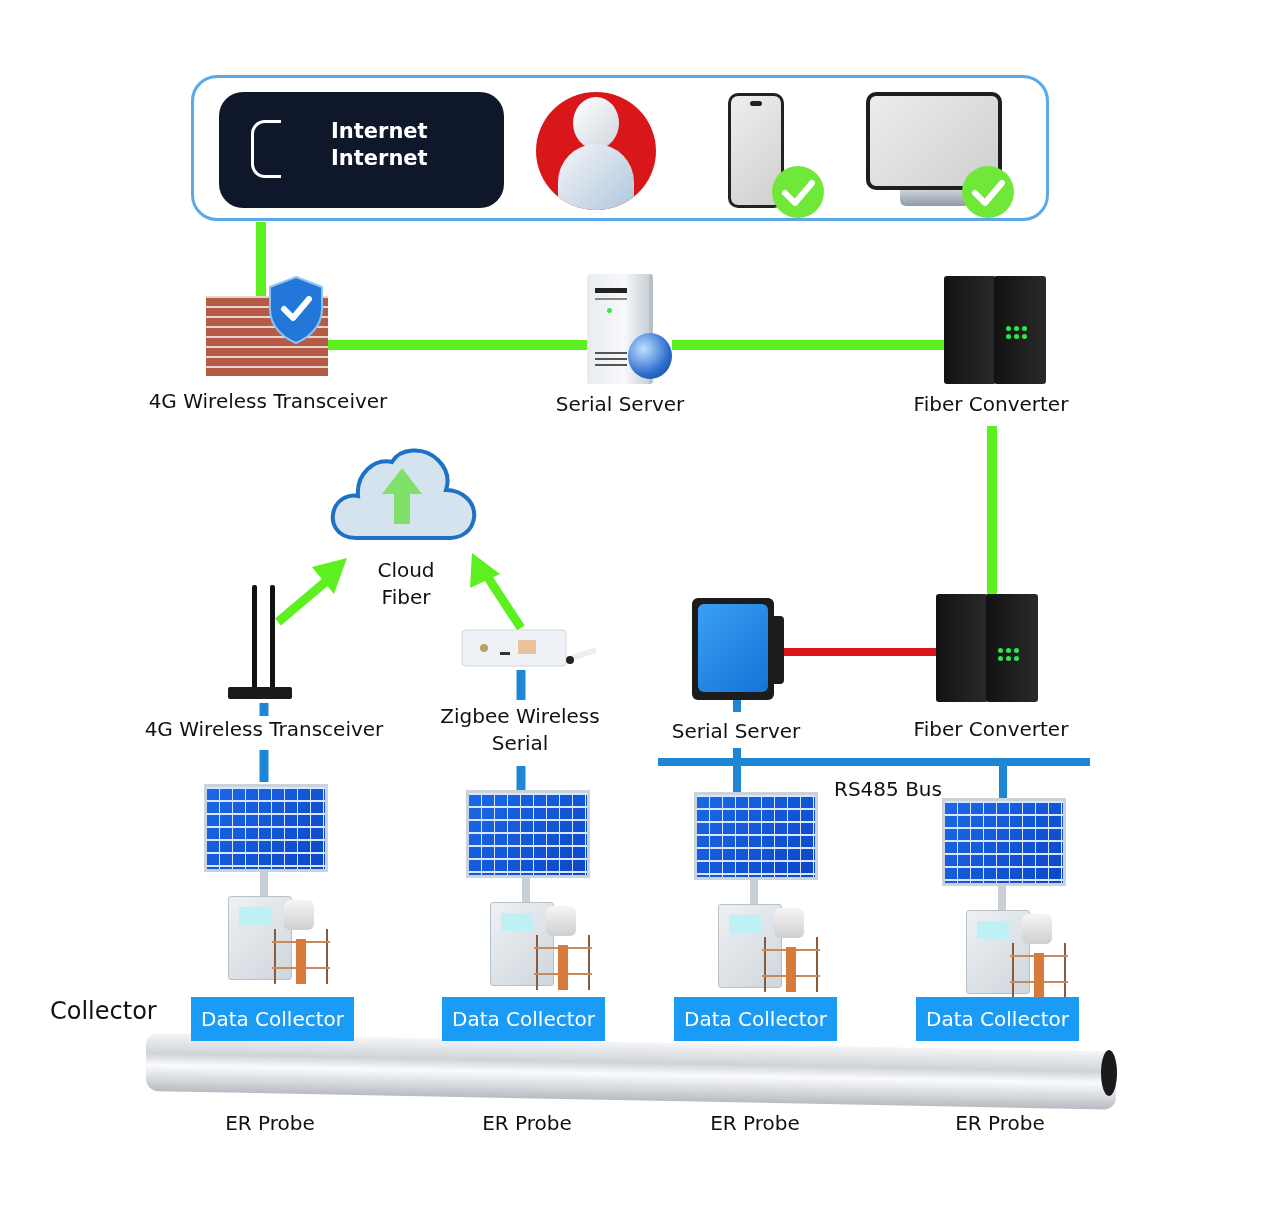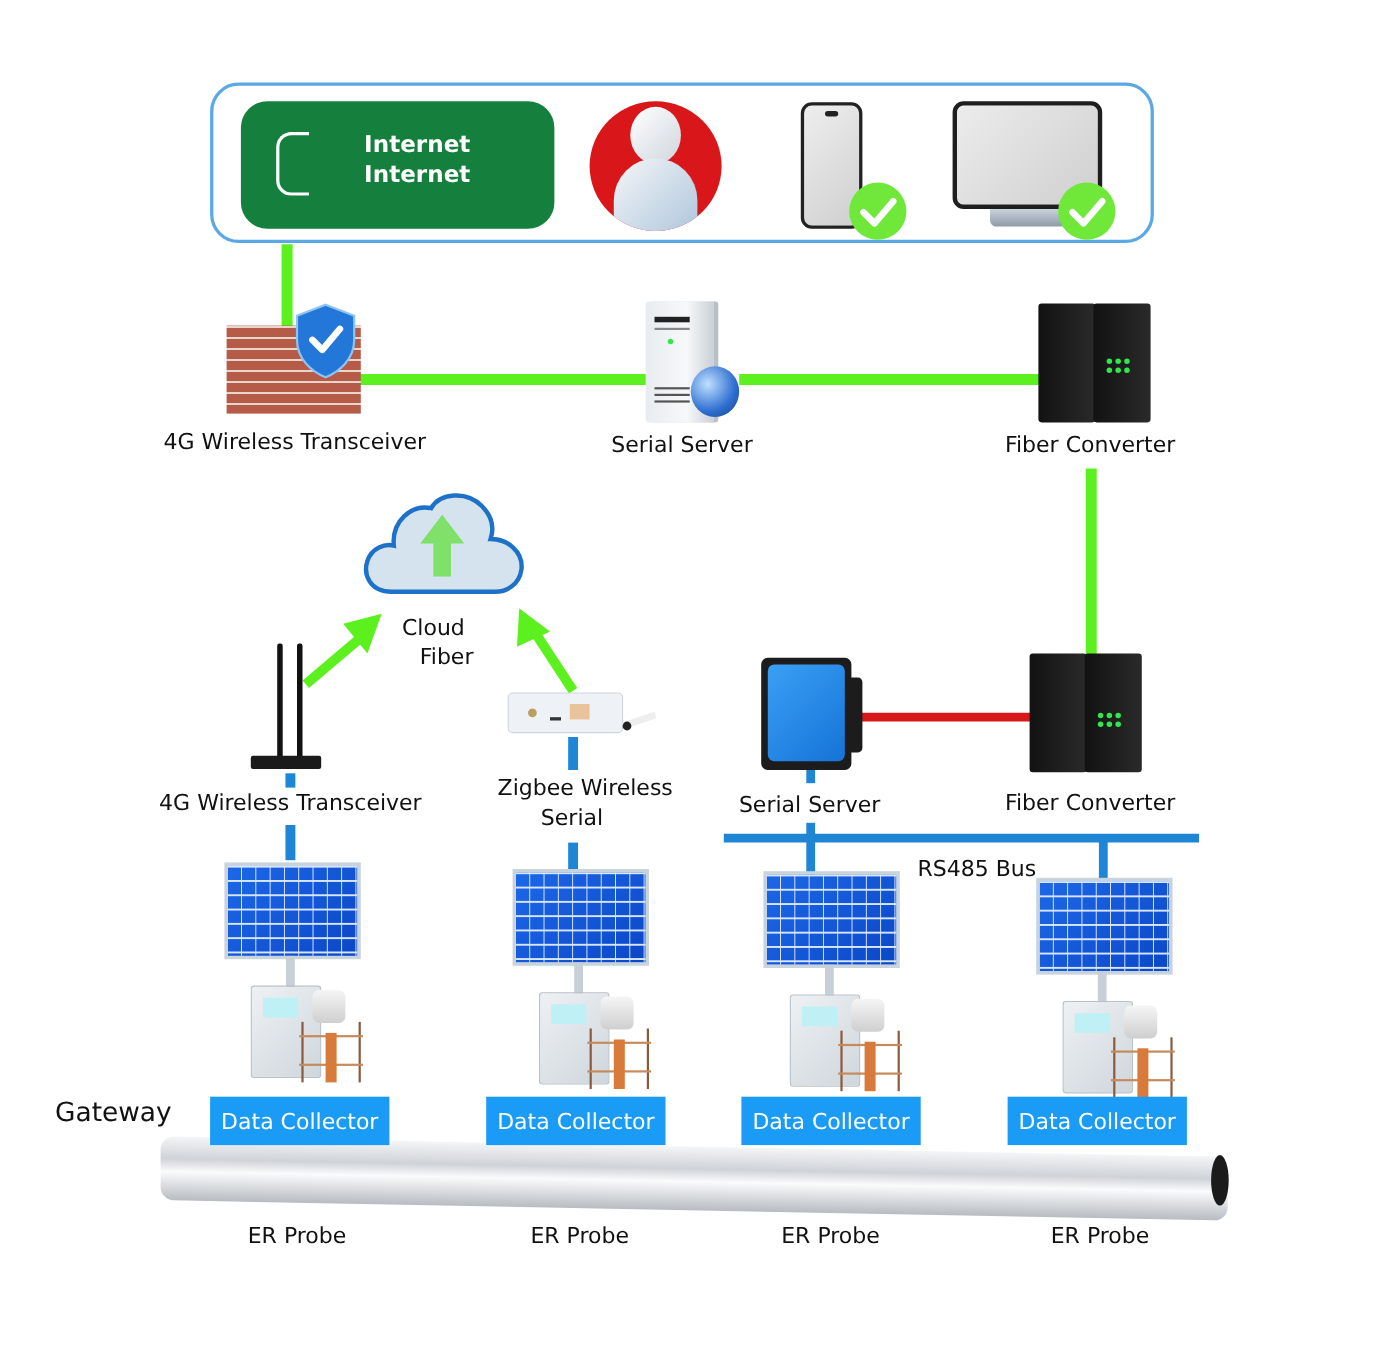--- a/index.html
+++ b/index.html
@@ -2,21 +2,21 @@
 <html><head>
 <meta charset="utf-8">
 <style>
   html,body{margin:0;padding:0;background:#ffffff;}
   body{width:1265px;height:1224px;position:relative;overflow:hidden;font-family:"DejaVu Sans","Liberation Sans",sans-serif;color:#111;}
   .abs{position:absolute;}
   .lbl{position:absolute;font-size:20px;font-weight:500;color:#111;white-space:nowrap;text-align:center;line-height:27px;}
   #wires{position:absolute;left:0;top:0;width:1265px;height:1224px;}
   
   .panel{left:191px;top:75px;width:858px;height:146px;border:3px solid #5aa9e6;border-radius:26px;box-sizing:border-box;background:#fff;}
-  .netbox{left:219px;top:92px;width:285px;height:116px;background:#15803d;border-radius:24px;}
+  .netbox{left:219px;top:92px;width:285px;height:116px;background:#0f172a;border-radius:24px;}
   .netbox .bracket{position:absolute;left:32px;top:28px;width:30px;height:58px;border:3px solid #fff;border-right:none;border-radius:14px 0 0 14px;box-sizing:border-box;}
   .netbox .t{position:absolute;left:112px;color:#fff;font-size:21px;font-weight:600;}
   .user{left:536px;top:92px;width:120px;height:118px;border-radius:50%;background:#d9171a;overflow:hidden;}
   .user .head{position:absolute;left:37px;top:5px;width:46px;height:52px;border-radius:50%;background:linear-gradient(135deg,#fff,#cfd6de);}
   .user .body{position:absolute;left:22px;top:52px;width:76px;height:80px;border-radius:38px 38px 0 0;background:linear-gradient(135deg,#f4f6f8,#a9c2da);}
   .phone{left:728px;top:93px;width:56px;height:115px;border:3px solid #222;border-radius:10px;background:linear-gradient(135deg,#eee,#cfcfcf);box-sizing:border-box;}
   .phone .notch{position:absolute;left:19px;top:5px;width:12px;height:5px;background:#222;border-radius:3px;}
   .monitor{left:866px;top:92px;width:136px;height:98px;border:4px solid #1e1e1e;border-radius:10px;background:linear-gradient(135deg,#ececec,#cfcfcf);box-sizing:border-box;}
   .stand{left:900px;top:190px;width:70px;height:16px;background:linear-gradient(#c9d3dc,#8e9aa6);border-radius:0 0 6px 6px;}
   .check{width:52px;height:52px;border-radius:50%;background:#6fe83a;}
@@ -132,39 +132,39 @@
   <div class="led" style="left:62px;top:58px"></div>
     <div class="led" style="left:70px;top:58px"></div>
     <div class="led" style="left:78px;top:58px"></div>
 </div>
 <div class="lbl" style="left:896px;top:391px;width:190px">Fiber Converter</div>
 
 <svg class="abs cloud" viewBox="0 0 152 100">
   <path d="M30 94 C10 94 4 78 8 66 C12 54 24 50 32 52 C30 30 48 14 66 18 C74 4 98 2 112 16 C124 28 122 40 120 46 C136 46 150 58 148 74 C146 88 134 94 124 94 Z" fill="#d4e3ee" stroke="#1d72c8" stroke-width="4"></path>
   <polygon points="76,24 96,50 84,50 84,80 68,80 68,50 56,50" fill="#7fe06a"></polygon>
 </svg>
-<div class="lbl" style="left:344px;top:557px;width:100px">Cloud</div>
+<div class="lbl" style="left:356px;top:557px;width:100px">Cloud</div>
 <div class="lbl" style="left:356px;top:584px;width:100px">Fiber</div>
 
 <svg class="abs router" viewBox="0 0 68 120">
   <rect x="26" y="2" width="5" height="104" rx="2" fill="#111"></rect>
   <rect x="44" y="2" width="5" height="104" rx="2" fill="#111"></rect>
   <rect x="2" y="104" width="64" height="12" rx="2" fill="#1a1a1a"></rect>
 </svg>
 <div class="lbl" style="left:124px;top:716px;width:280px">4G Wireless Transceiver</div>
 
 <svg class="abs gateway" viewBox="0 0 140 46">
   <rect x="2" y="4" width="104" height="36" rx="4" fill="#eef2f6" stroke="#cfd6dc"></rect>
   <circle cx="24" cy="22" r="4" fill="#b7a060"></circle>
   <rect x="40" y="26" width="10" height="3" fill="#333"></rect>
   <rect x="58" y="14" width="18" height="14" fill="#e9c39b"></rect>
   <line x1="106" y1="34" x2="136" y2="24" stroke="#eee" stroke-width="6"></line>
   <circle cx="110" cy="34" r="4" fill="#222"></circle>
 </svg>
-<div class="lbl" style="left:432px;top:703px;width:200px">Zigbee Wireless</div>
+<div class="lbl" style="left:420px;top:703px;width:200px">Zigbee Wireless</div>
 <div class="lbl" style="left:420px;top:730px;width:200px">Serial</div>
 
 <div class="abs sserver">
   <div class="face"></div>
     <div class="ear"></div>
 </div>
 <div class="lbl" style="left:656px;top:718px;width:160px">Serial Server</div>
 
 <div class="abs fiber" style="left:936px;top:594px">
   <div class="u" style="left:0"></div>
@@ -174,21 +174,21 @@
     <div class="led" style="left:78px;top:54px"></div>
   <div class="led" style="left:62px;top:62px"></div>
     <div class="led" style="left:70px;top:62px"></div>
     <div class="led" style="left:78px;top:62px"></div>
 </div>
 <div class="lbl" style="left:896px;top:716px;width:190px">Fiber Converter</div>
 <div class="lbl" style="left:820px;top:776px;width:136px">RS485 Bus</div>
 
 <div class="abs pipe"></div>
 <div class="abs pipe-end"></div>
-<div class="lbl" style="left:50px;top:998px;font-size:24px">Gateway</div>
+<div class="lbl" style="left:50px;top:998px;font-size:24px">Collector</div>
 
 <div class="abs station" style="left:204px;top:784px">
   <div class="panel-solar"></div>
   <div class="pole"></div>
   <div class="cabinet">
       <div class="screen"></div>
     </div>
   <div class="sensor"></div>
   <div class="rods">
       <div class="bar" style="top:12px"></div>

